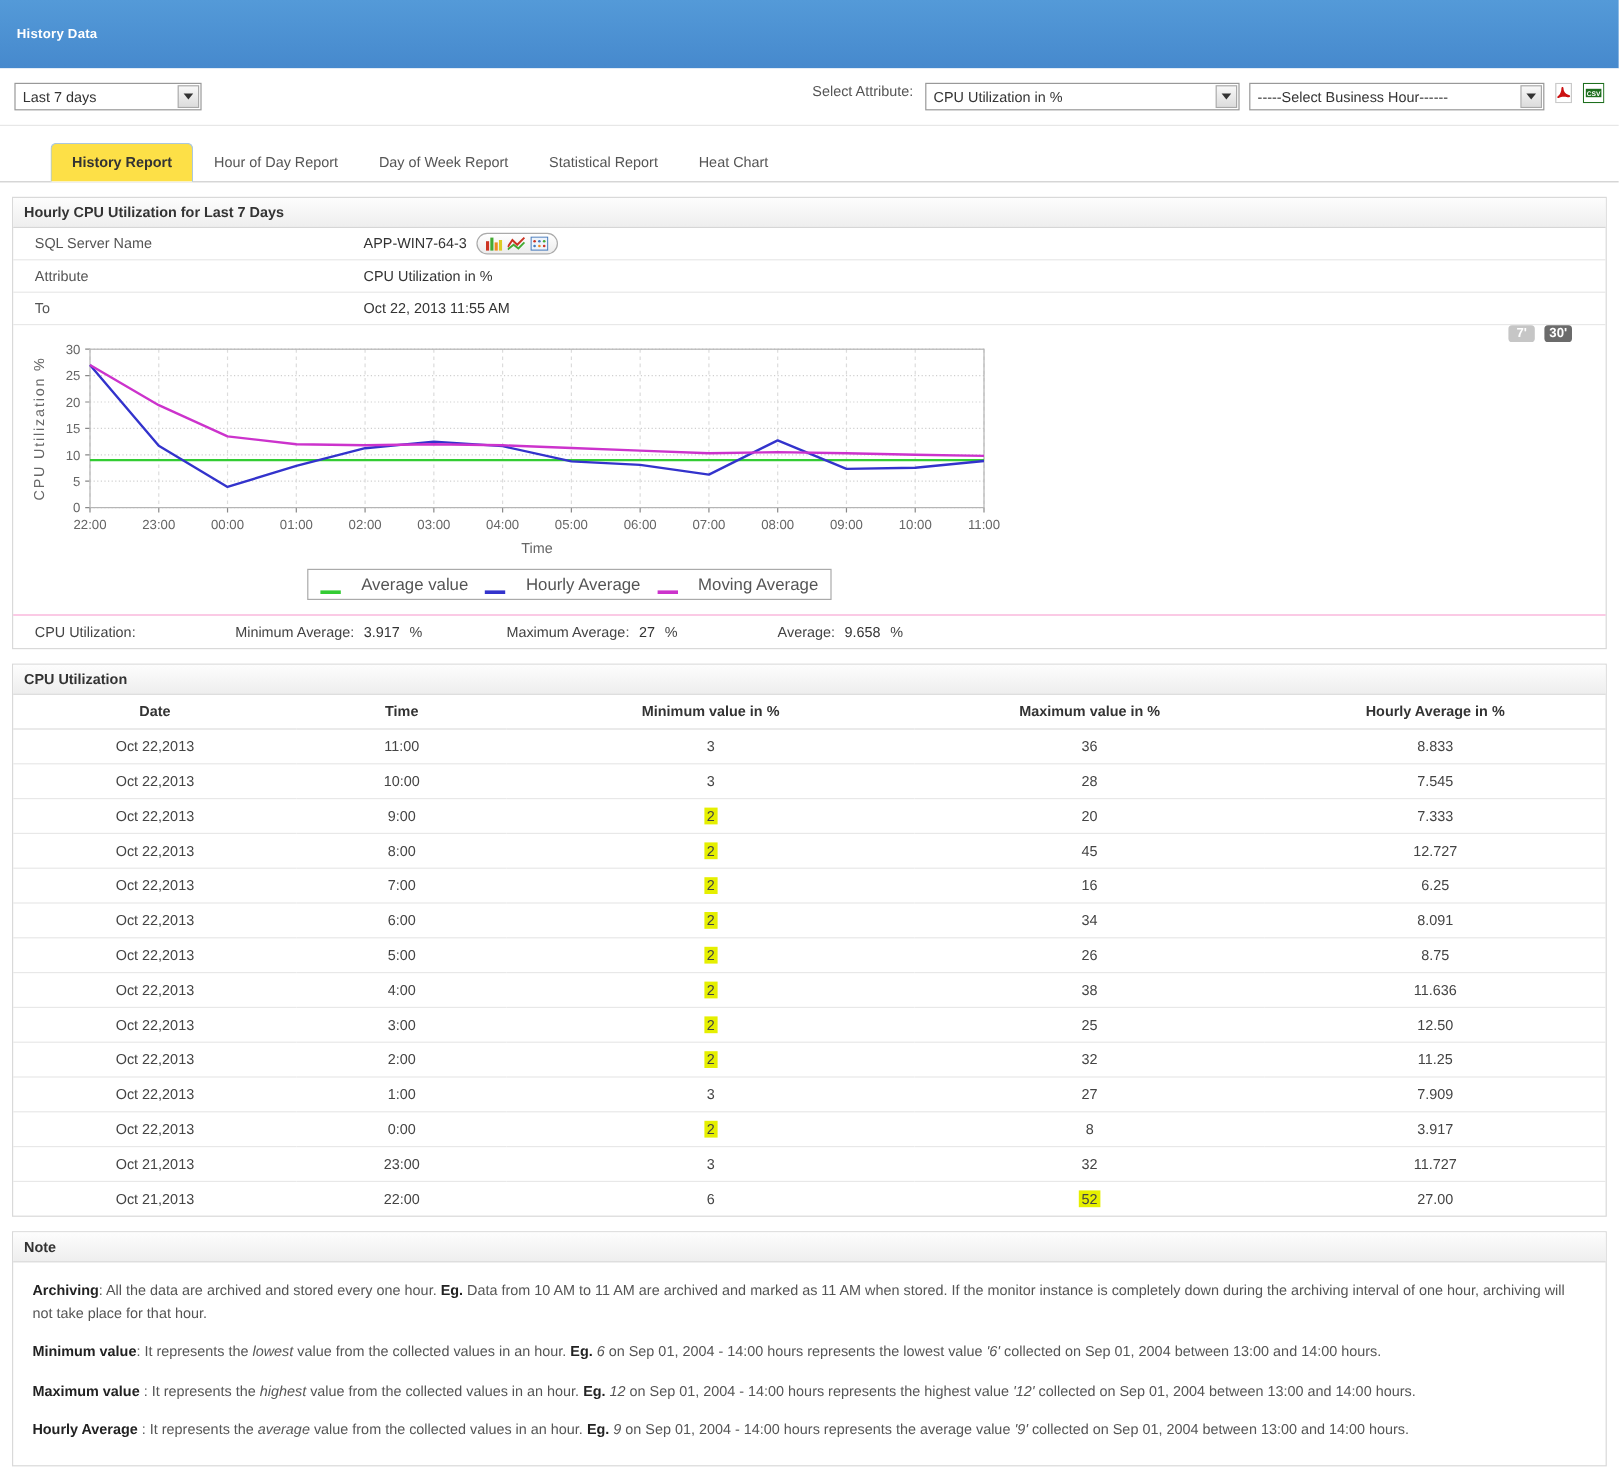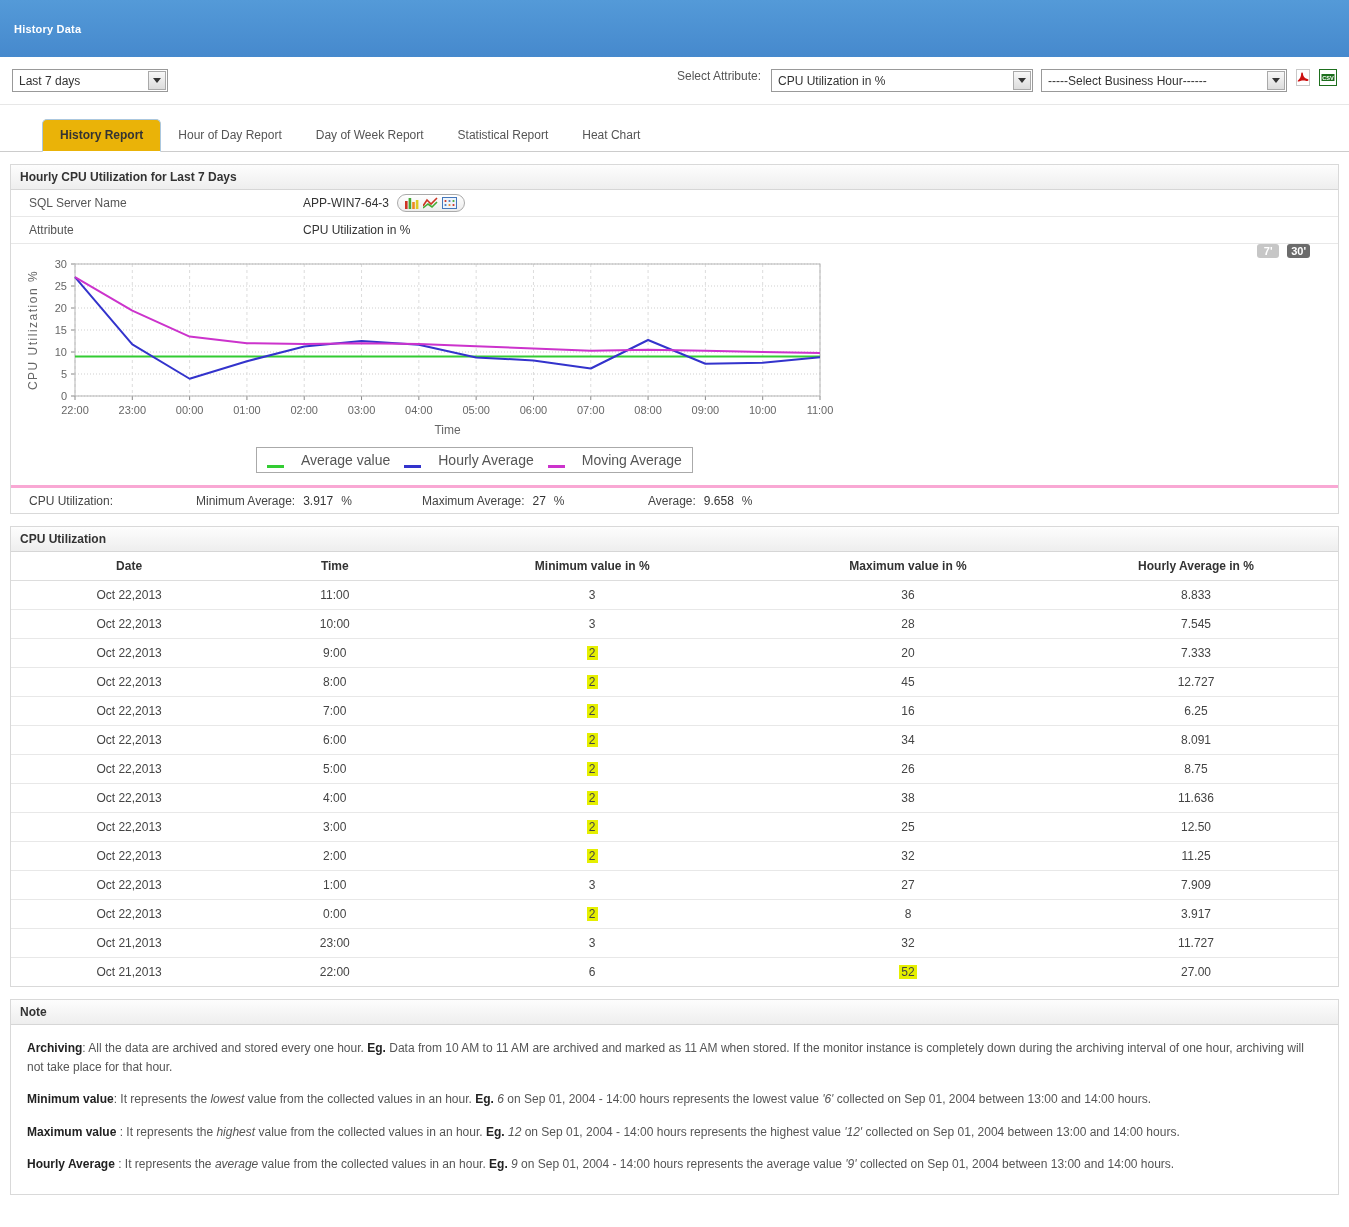--- a/index.html
+++ b/index.html
@@ -22,21 +22,21 @@
     background:linear-gradient(#f8f8f8,#dcdcdc); border:1px solid #a9a9a9;
     display:flex; align-items:center; justify-content:center; }
   .sel .sel-btn .tri { width:0; height:0; border-left:4px solid transparent;
     border-right:4px solid transparent; border-top:5px solid #333; }
   .export-icon { display:inline-flex; cursor:pointer; }
 
   
   .tabwrap { padding-top:12px; }
   .tabbar { display:flex; align-items:flex-end; border-bottom:1px solid #ccc; padding-left:42px; height:35px; }
   .tab { padding:8px 17px 9px; color:#555; cursor:pointer; }
-  .tab.active { background:#eab308; border:1px solid #abc7de; border-bottom:1px solid #fff;
+  .tab.active { background:#fde047; border:1px solid #abc7de; border-bottom:1px solid #fff;
     border-radius:5px 5px 0 0; font-weight:bold; color:#333; margin-bottom:-1px; }
 
   
   .box { margin:12px 10px 0; border:1px solid #d9d9d9; background:#fff; }
   .box-title { height:25px; line-height:24px; padding-left:9px; font-weight:bold; color:#333;
     background:linear-gradient(#fdfdfd,#eeeeee); border-bottom:1px solid #d6d6d6; }
 
   
   .frow { display:flex; height:27px; align-items:center; border-bottom:1px solid #e8e8e8; }
   .frow .flabel { width:292px; padding-left:18px; color:#555; }
@@ -51,21 +51,21 @@
     color:#fff; font-size:11px; font-weight:bold; padding:1px 4px; cursor:pointer; }
   .zoom-btn.light { background:#c6c6c6; }
   .zoom-btn.dark  { background:#6b6b6b; }
   svg text { font-family:"Liberation Sans", sans-serif; }
   .legend { display:inline-flex; align-items:center; gap:14px; border:1px solid #aaa;
     padding:4px 10px; margin:2px 0 10px 231px; background:#fff; }
   .legend .litem { display:inline-flex; align-items:flex-end; gap:17px; color:#555; font-size:14px; }
   .legend .swatch { width:17px; height:3px; display:inline-block; }
 
   
-  .stats-row { display:flex; align-items:center; height:28px; border-top:3px solid #f9a8d4; color:#444; }
+  .stats-row { display:flex; align-items:center; height:28px; border-top:1px solid #f9a8d4; color:#444; }
   .stats-prefix { width:185px; padding-left:18px; }
   .stat { width:226px; display:flex; gap:8px; }
   .stat .sv { color:#333; }
 
   
   table.data { width:100%; border-collapse:collapse; }
   table.data th { font-weight:bold; color:#333; padding:7px 4px; text-align:center;
     border-bottom:1px solid #ddd; }
   table.data td { color:#444; padding:7px 4px; text-align:center; border-bottom:1px solid #e8e8e8; }
   table.data tr:last-child td { border-bottom:none; }
@@ -157,20 +157,24 @@
           <circle cx="3.5" cy="8" r="1.1" fill="#4477bb"></circle>
             <circle cx="7.5" cy="8" r="1.1" fill="#ee8822"></circle>
             <circle cx="11.5" cy="8" r="1.1" fill="#cc3322"></circle>
         </svg>
       </span>
     </span>
   </div>
   <div class="frow">
     <span class="flabel">Attribute</span>
     <span class="fvalue">CPU Utilization in %</span>
+  </div>
+  <div class="frow">
+    <span class="flabel">To</span>
+    <span class="fvalue">Oct 22, 2013 11:55 AM</span>
   </div>
 
   <div class="chart-area">
     <div class="zoom-btns">
       <span class="zoom-btn light">7'</span>
       <span class="zoom-btn dark">30'</span>
     </div>
     <svg id="chart-svg" width="812" height="190">
         <line x1="50" x2="795" y1="144" y2="144" stroke="#cfcfcf" stroke-dasharray="1,2"></line>
         <line x1="46" x2="50" y1="144" y2="144" stroke="#888"></line>

